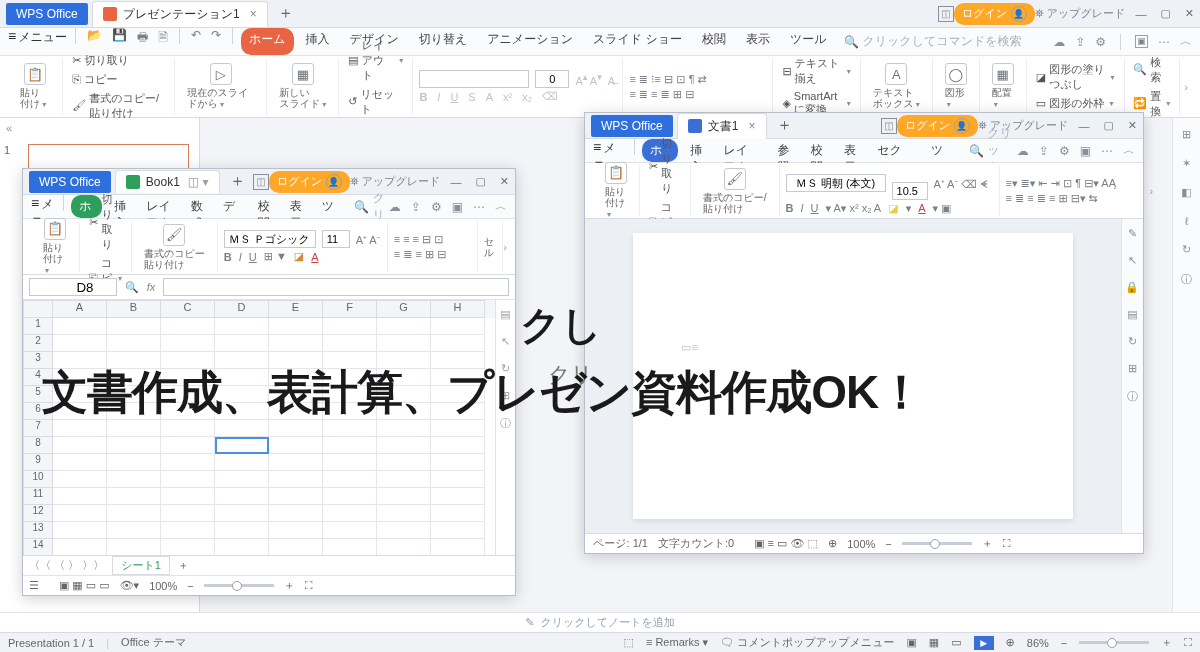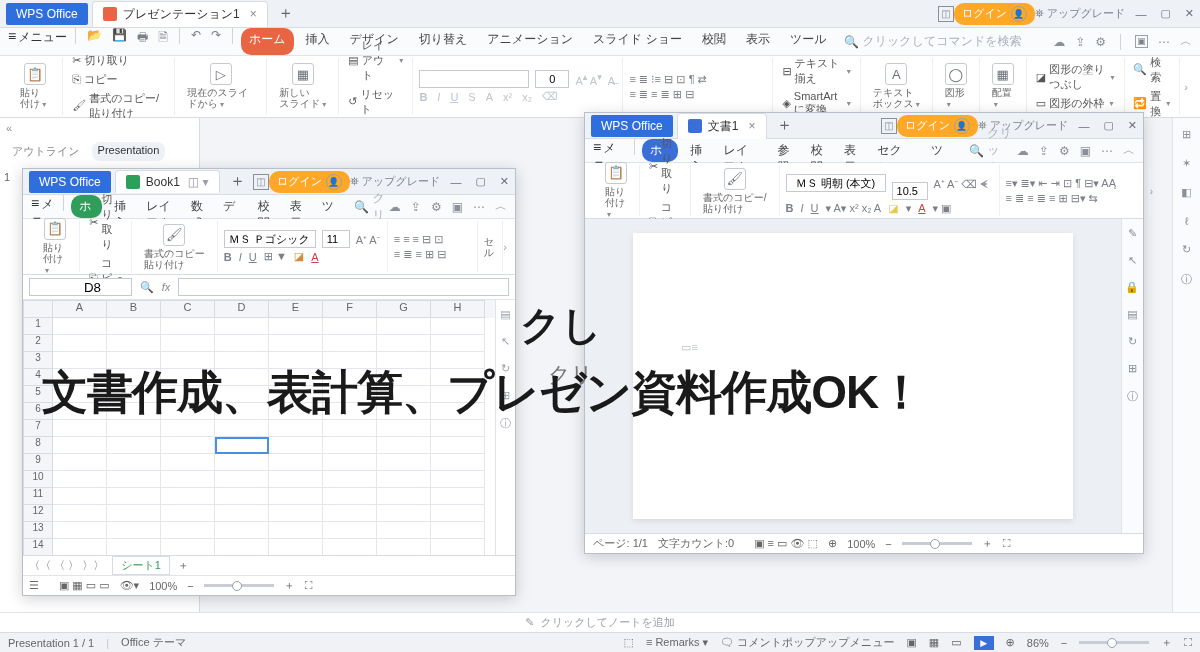--- a/index.html
+++ b/index.html
@@ -68,21 +68,21 @@
 
 .sheet-grid { flex: 1; overflow: hidden; position: relative; background: #fff; }
 .colheads { display: flex; height: 18px; background: #f4f5f8; font-size: 11px; }
 .colheads div { border: 1px solid #d8dbe2; border-left: none; flex: 0 0 54px; text-align: center; color: #666; }
 .rowhead { width: 30px; background: #f4f5f8; border: 1px solid #d8dbe2; border-top: none; font-size: 10px; text-align: center; color: #666; }
 .gridrow { display: flex; height: 17px; }
 .cell { flex: 0 0 54px; border-right: 1px solid #e3e6ec; border-bottom: 1px solid #e3e6ec; }
 .sheet-tabs { height: 20px; border-top: 1px solid #d8dbe2; display: flex; align-items: center; padding: 0 6px; gap: 8px; font-size: 11px; color: #666; }
 .sheet-status { height: 20px; border-top: 1px solid #e0e3e8; display: flex; align-items: center; padding: 0 6px; gap: 10px; font-size: 11px; color: #666; }
 .namebox { display: flex; align-items: center; padding: 3px 6px; border-bottom: 1px solid #e0e3e8; gap: 8px; }
-.namebox input { border: 1px solid #c5c9d2; height: 18px; width: 103px; text-align: center; padding-left: 24px; }
+.namebox input { border: 1px solid #c5c9d2; height: 18px; width: 88px; text-align: center; padding-left: 24px; }
 .namebox .fx { color: #888; font-style: italic; }
 .active-cell { border: 2px solid #4a90e2 !important; background: #fff; position: relative; }
 
 
 .writer-body { flex: 1; background: #eceff4; display: flex; justify-content: center; padding: 14px; position: relative; }
 .page { width: 440px; background: #fff; box-shadow: 0 2px 6px rgba(0,0,0,0.1); position: relative; }
 .writer-vbar { width: 22px; background: #fafbfc; border-left: 1px solid #e0e3e8; display: flex; flex-direction: column; align-items: center; gap: 14px; padding-top: 8px; color: #8a8f99; }
 .writer-status { height: 20px; border-top: 1px solid #d8dbe2; display: flex; align-items: center; padding: 0 8px; gap: 10px; font-size: 11px; color: #666; }
 
 
@@ -232,24 +232,20 @@
   <div class="group">
     <div class="btn-sm">🔍 <span>検索</span></div>
     <div class="btn-sm dd">🔁 <span>置換</span></div>
   </div>
   <div style="display:flex;align-items:center;color:#9aa0ab;padding:0 4px">›</div>
 </div>
 
 <div class="workspace">
   <div class="leftpane">
     <div class="arrows" style="position:static;padding:4px 6px;color:#8a8f99">«</div>
-    <div class="tabs">
-      <span>アウトライン</span>
-      <span class="act">Presentation</span>
-    </div>
     <div style="position:relative;margin-left:18px">
       <span class="thumb-num">1</span>
       <div class="thumb"></div>
     </div>
     <div style="position:absolute;bottom:6px;left:0;right:0;text-align:center;color:#8a8f99;font-size:16px">＋</div>
   </div>
   <div class="slidearea"></div>
 </div>
 
 <div class="vbar">

